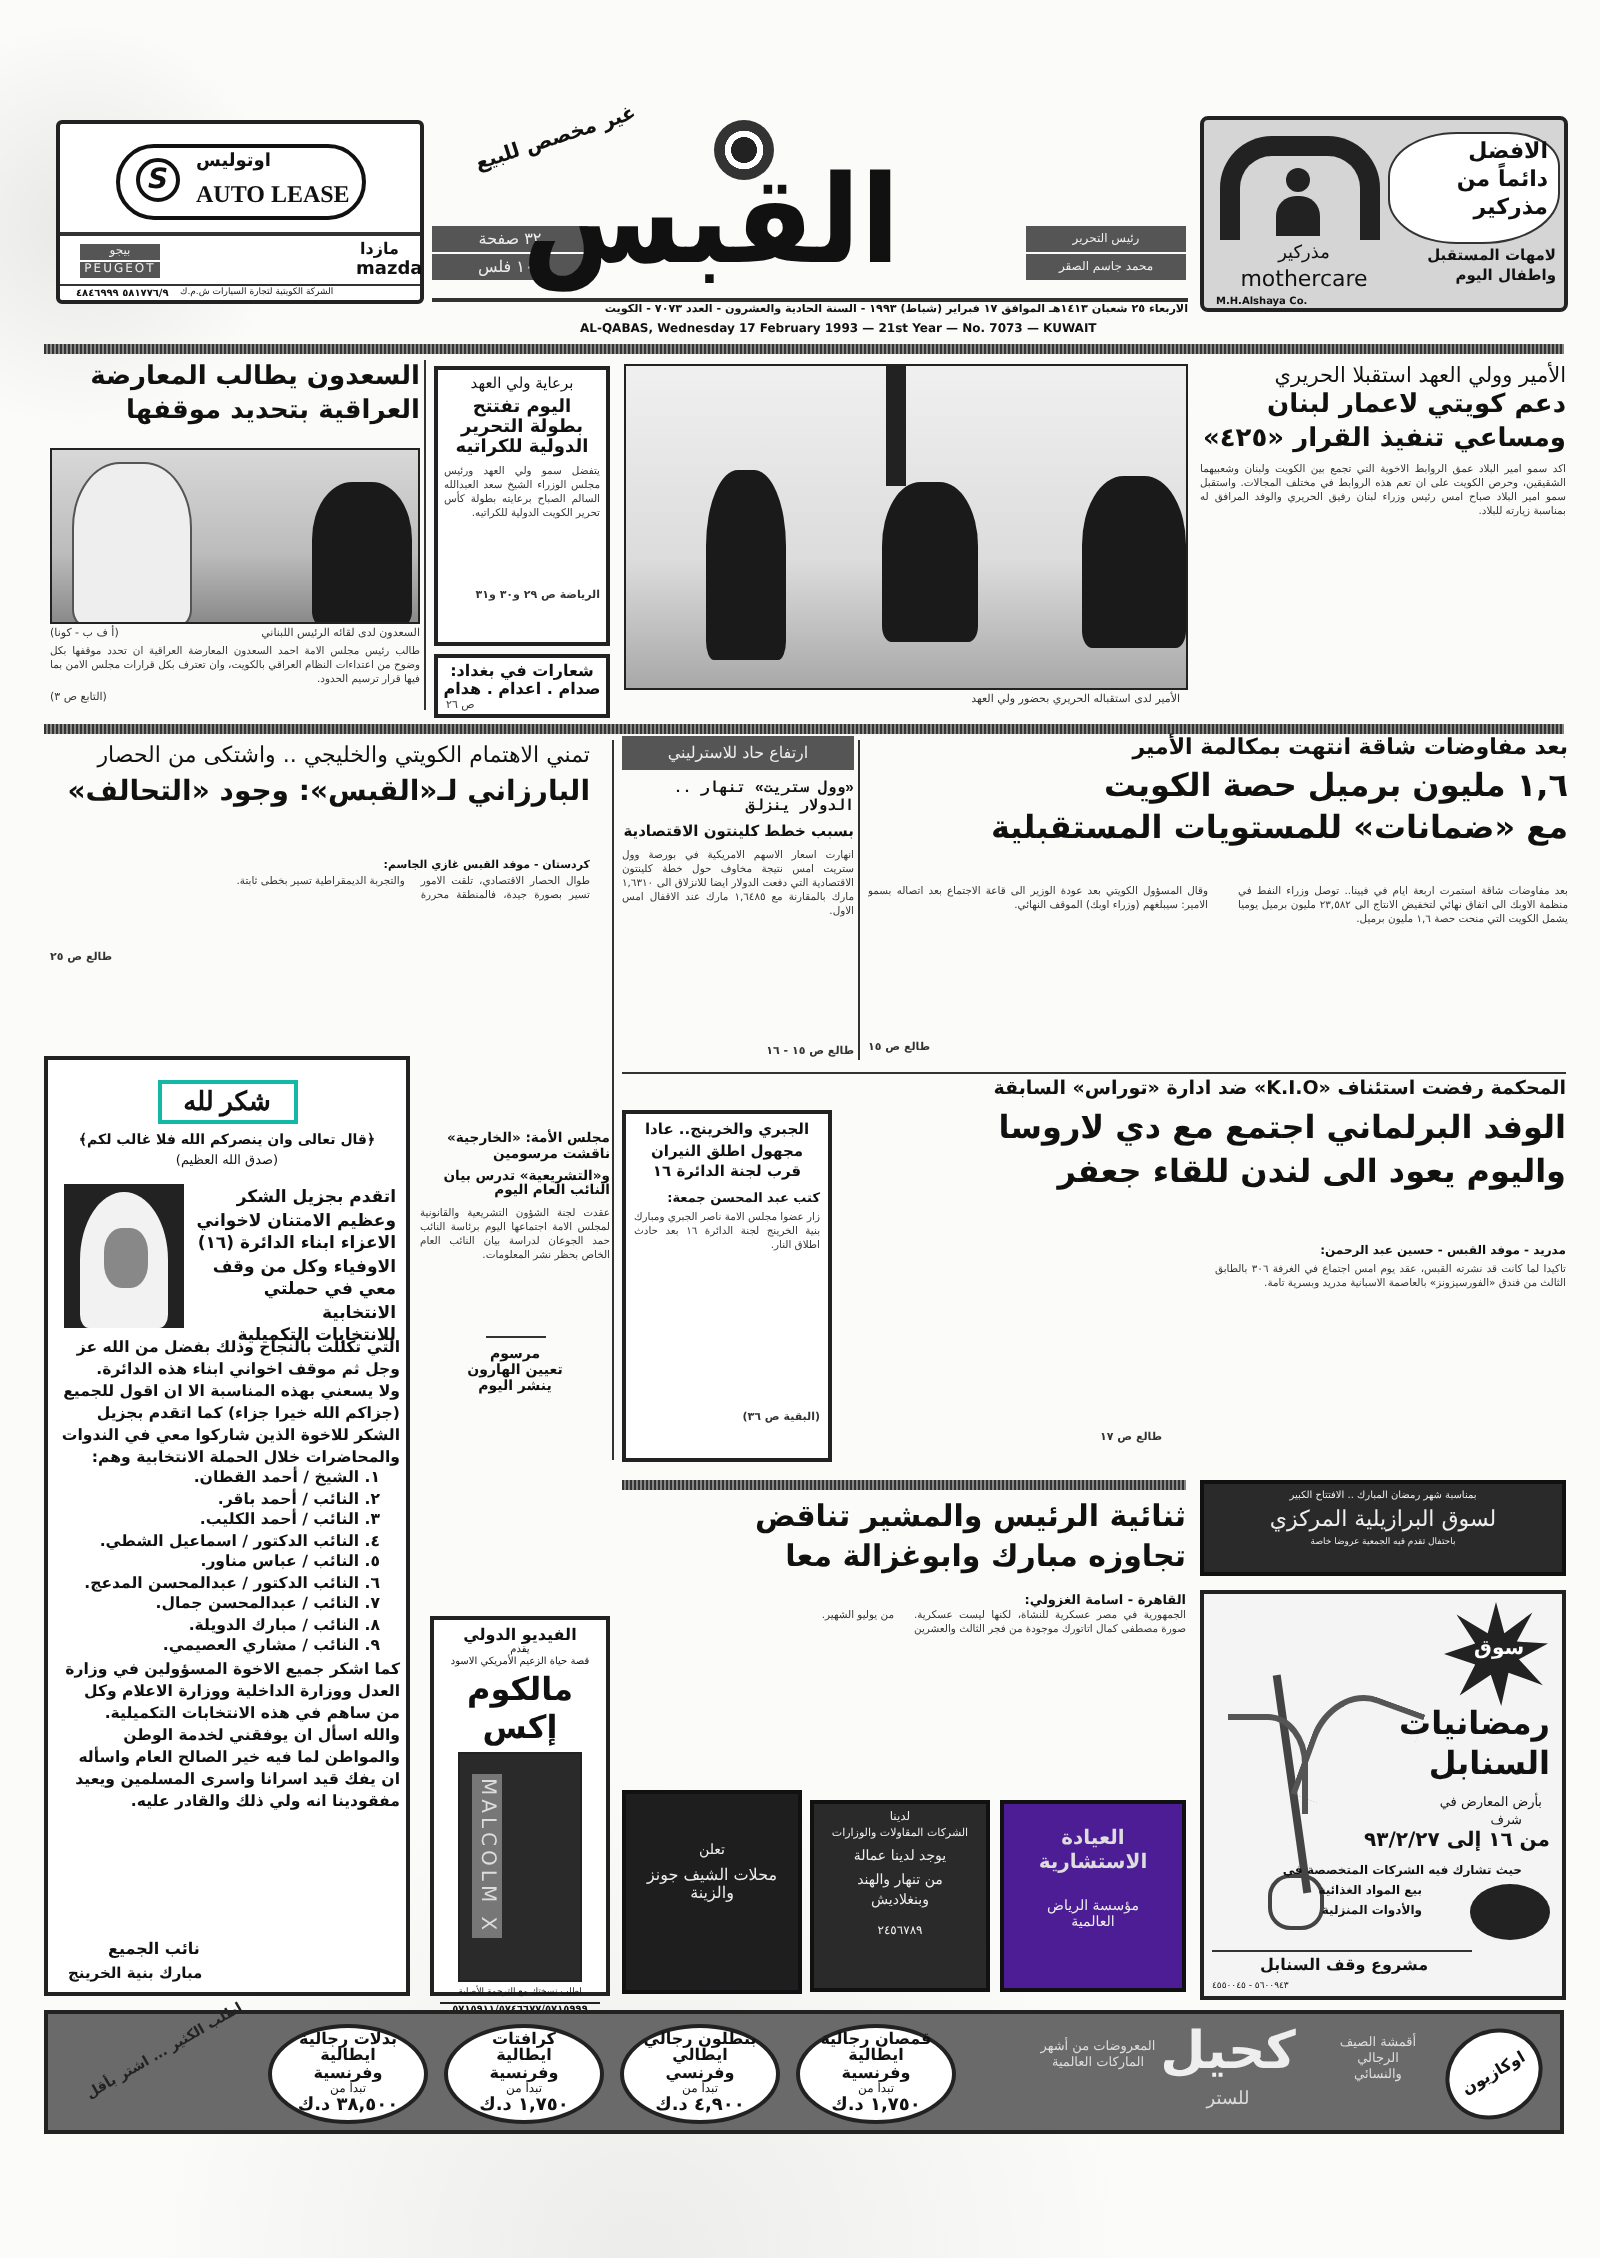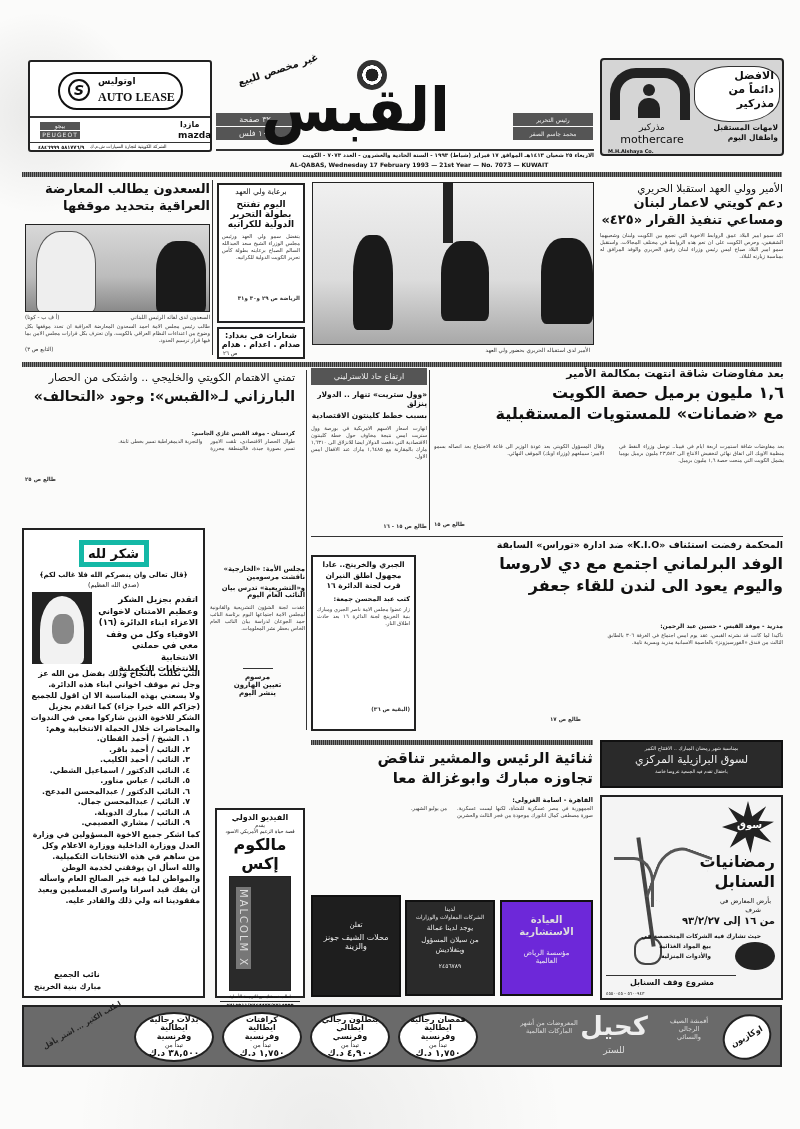--- a/index.html
+++ b/index.html
@@ -6,21 +6,21 @@
   html, body { width: 800px; height: 1129px; background: #fff; overflow: hidden; }
   body { font-family: "DejaVu Sans", sans-serif; color: #111; position: relative; }
   .page { position: absolute; left: 0; top: 0; width: 800px; height: 1129px; background: #fbfbfa; }
   .scan-noise { position: absolute; inset: 0; background:
       radial-gradient(circle at 5% 10%, rgba(0,0,0,0.08), transparent 8%),
       radial-gradient(circle at 40% 100%, rgba(0,0,0,0.06), transparent 20%);
       pointer-events: none; }
   .abs { position: absolute; }
   .rtl { direction: rtl; text-align: right; }
   .box { border: 2px solid #222; }
-  .thinbox { border: 5px solid #14b8a6; }
+  .thinbox { border: 2px solid #14b8a6; font-family: Liberation Serif, serif; }
   .hl { font-family: "DejaVu Sans", sans-serif; font-weight: bold; color: #111; line-height: 1.15; }
   .body-text { font-family: "DejaVu Sans", sans-serif; font-size: 5.2px; line-height: 7px; color: #333; direction: rtl; text-align: justify; }
   .caption { font-size: 5.5px; color: #333; direction: rtl; }
   .rule { position: absolute; background: #333; }
   .hatch { position: absolute; height: 5px; background: repeating-linear-gradient(90deg, #333 0 1px, #888 1px 2px); }
   .photo { position: absolute; background: linear-gradient(180deg, #d8d8d8 0%, #bcbcbc 60%, #8a8a8a 100%); overflow: hidden; }
   .figure { position: absolute; background: #1a1a1a; border-radius: 40% 40% 10% 10%; }
   .dark { background: #2a2a2a; color: #eee; }
   .mid { background: #555; color: #eee; }
   .oval { position: absolute; border-radius: 50%; background: #fff; border: 2px solid #222; display: flex; flex-direction: column; align-items: center; justify-content: center; font-size: 8px; text-align: center; direction: rtl; font-weight: bold; line-height: 1.1; }
@@ -139,21 +139,21 @@
     <div class="rtl hl" style="font-size:14px;margin-top:3px;">البارزاني لـ«القبس»: وجود «التحالف»</div>
     <div class="abs" style="right:0;top:58px;font-size:5.5px;font-weight:bold;direction:rtl;">كردستان - موفد القبس غازي الجاسم:</div>
     <div class="abs body-text" style="left:0;top:66px;width:270px;height:36px;column-count:3;column-gap:8px;overflow:hidden;">طوال الحصار الاقتصادي، تلقت الامور تسير بصورة جيدة، فالمنطقة محررة والتجربة الديمقراطية تسير بخطى ثابتة.</div>
     <div class="abs caption" style="left:0;top:104px;font-weight:bold;">طالع ص ٢٥</div>
   </div>
 
   <div class="rule" style="left:306px;top:370px;width:1px;height:360px;"></div>
 
   <div class="abs" style="left:311px;top:368px;width:116px;height:165px;">
     <div class="mid center" style="font-size:8px;direction:rtl;padding:4px 2px;">ارتفاع حاد للاسترليني</div>
-    <div class="rtl hl" style="font-size:7.5px;margin-top:6px;">«وول ستريت» تنهار .. الدولار ينزلق</div>
+    <div class="rtl hl" style="font-size:7.5px;margin-top:6px;font-family:Liberation Mono, monospace;">«وول ستريت» تنهار .. الدولار ينزلق</div>
     <div class="rtl hl" style="font-size:7.5px;margin-top:4px;">بسبب خطط كلينتون الاقتصادية</div>
     <div class="body-text" style="margin-top:4px;height:98px;overflow:hidden;">انهارت اسعار الاسهم الامريكية في بورصة وول ستريت امس نتيجة مخاوف حول خطة كلينتون الاقتصادية التي دفعت الدولار ايضا للانزلاق الى ١,٦٣١٠ مارك بالمقارنة مع ١,٦٤٨٥ مارك عند الاقفال امس الاول.</div>
     <div class="caption" style="font-weight:bold;">طالع ص ١٥ - ١٦</div>
   </div>
 
   <div class="rule" style="left:429px;top:370px;width:1px;height:160px;"></div>
 
   <div class="abs" style="left:434px;top:368px;width:350px;height:165px;">
     <div class="rtl hl" style="font-size:11px;">بعد مفاوضات شاقة انتهت بمكالمة الأمير</div>
     <div class="rtl hl" style="font-size:16px;margin-top:3px;">١,٦ مليون برميل حصة الكويت</div>
@@ -278,26 +278,26 @@
     <div class="abs" style="right:6px;top:145px;width:40px;height:28px;background:#222;border-radius:50%;"></div>
     <div class="abs rule" style="left:4px;top:178px;width:130px;height:1px;"></div>
     <div class="abs center hl" style="left:10px;top:181px;width:120px;font-size:8px;direction:rtl;">مشروع وقف السنابل</div>
     <div class="abs" style="left:4px;top:194px;font-size:4.5px;direction:rtl;">٥٦٠٠٩٤٣ - ٤٥٥٠٠٤٥</div>
   </div>
 
   <div class="abs dark" style="left:405px;top:900px;width:90px;height:96px;border:2px solid #111;padding:3px;">
     <div class="center" style="font-size:6px;direction:rtl;">لدينا</div>
     <div class="center" style="font-size:5.5px;direction:rtl;margin-top:2px;">الشركات المقاولات والوزارات</div>
     <div class="center" style="font-size:7px;direction:rtl;margin-top:4px;">يوجد لدينا عمالة</div>
-    <div class="center" style="font-size:7px;direction:rtl;margin-top:4px;">من سيلان المسؤول</div>
+    <div class="center" style="font-size:7px;direction:rtl;margin-top:4px;">من تنهار والهند</div>
     <div class="center" style="font-size:7px;direction:rtl;margin-top:2px;">وبنغلاديش</div>
     <div class="center" style="font-size:6px;margin-top:8px;">٢٤٥٦٧٨٩</div>
   </div>
 
-  <div class="abs dark" style="left:500px;top:900px;width:93px;height:96px;border:2px solid #111;padding:4px;background:#6d28d9;">
+  <div class="abs dark" style="left:500px;top:900px;width:93px;height:96px;border:2px solid #111;padding:4px;background:#4c1d95;">
     <div class="center hl" style="font-size:10px;color:#ddd;direction:rtl;margin-top:8px;">العيادة</div>
     <div class="center hl" style="font-size:10px;color:#ddd;direction:rtl;">الاستشارية</div>
     <div class="center" style="font-size:7px;direction:rtl;margin-top:12px;">مؤسسة الرياض</div>
     <div class="center" style="font-size:7px;direction:rtl;">العالمية</div>
   </div>
 
   <div class="abs dark" style="left:311px;top:895px;width:90px;height:102px;border:2px solid #111;padding:4px;background:#1e1e1e;">
     <div class="center" style="font-size:7px;direction:rtl;margin-top:20px;">تعلن</div>
     <div class="center" style="font-size:8px;direction:rtl;margin-top:4px;">محلات الشيف جونز والزينة</div>
   </div>

